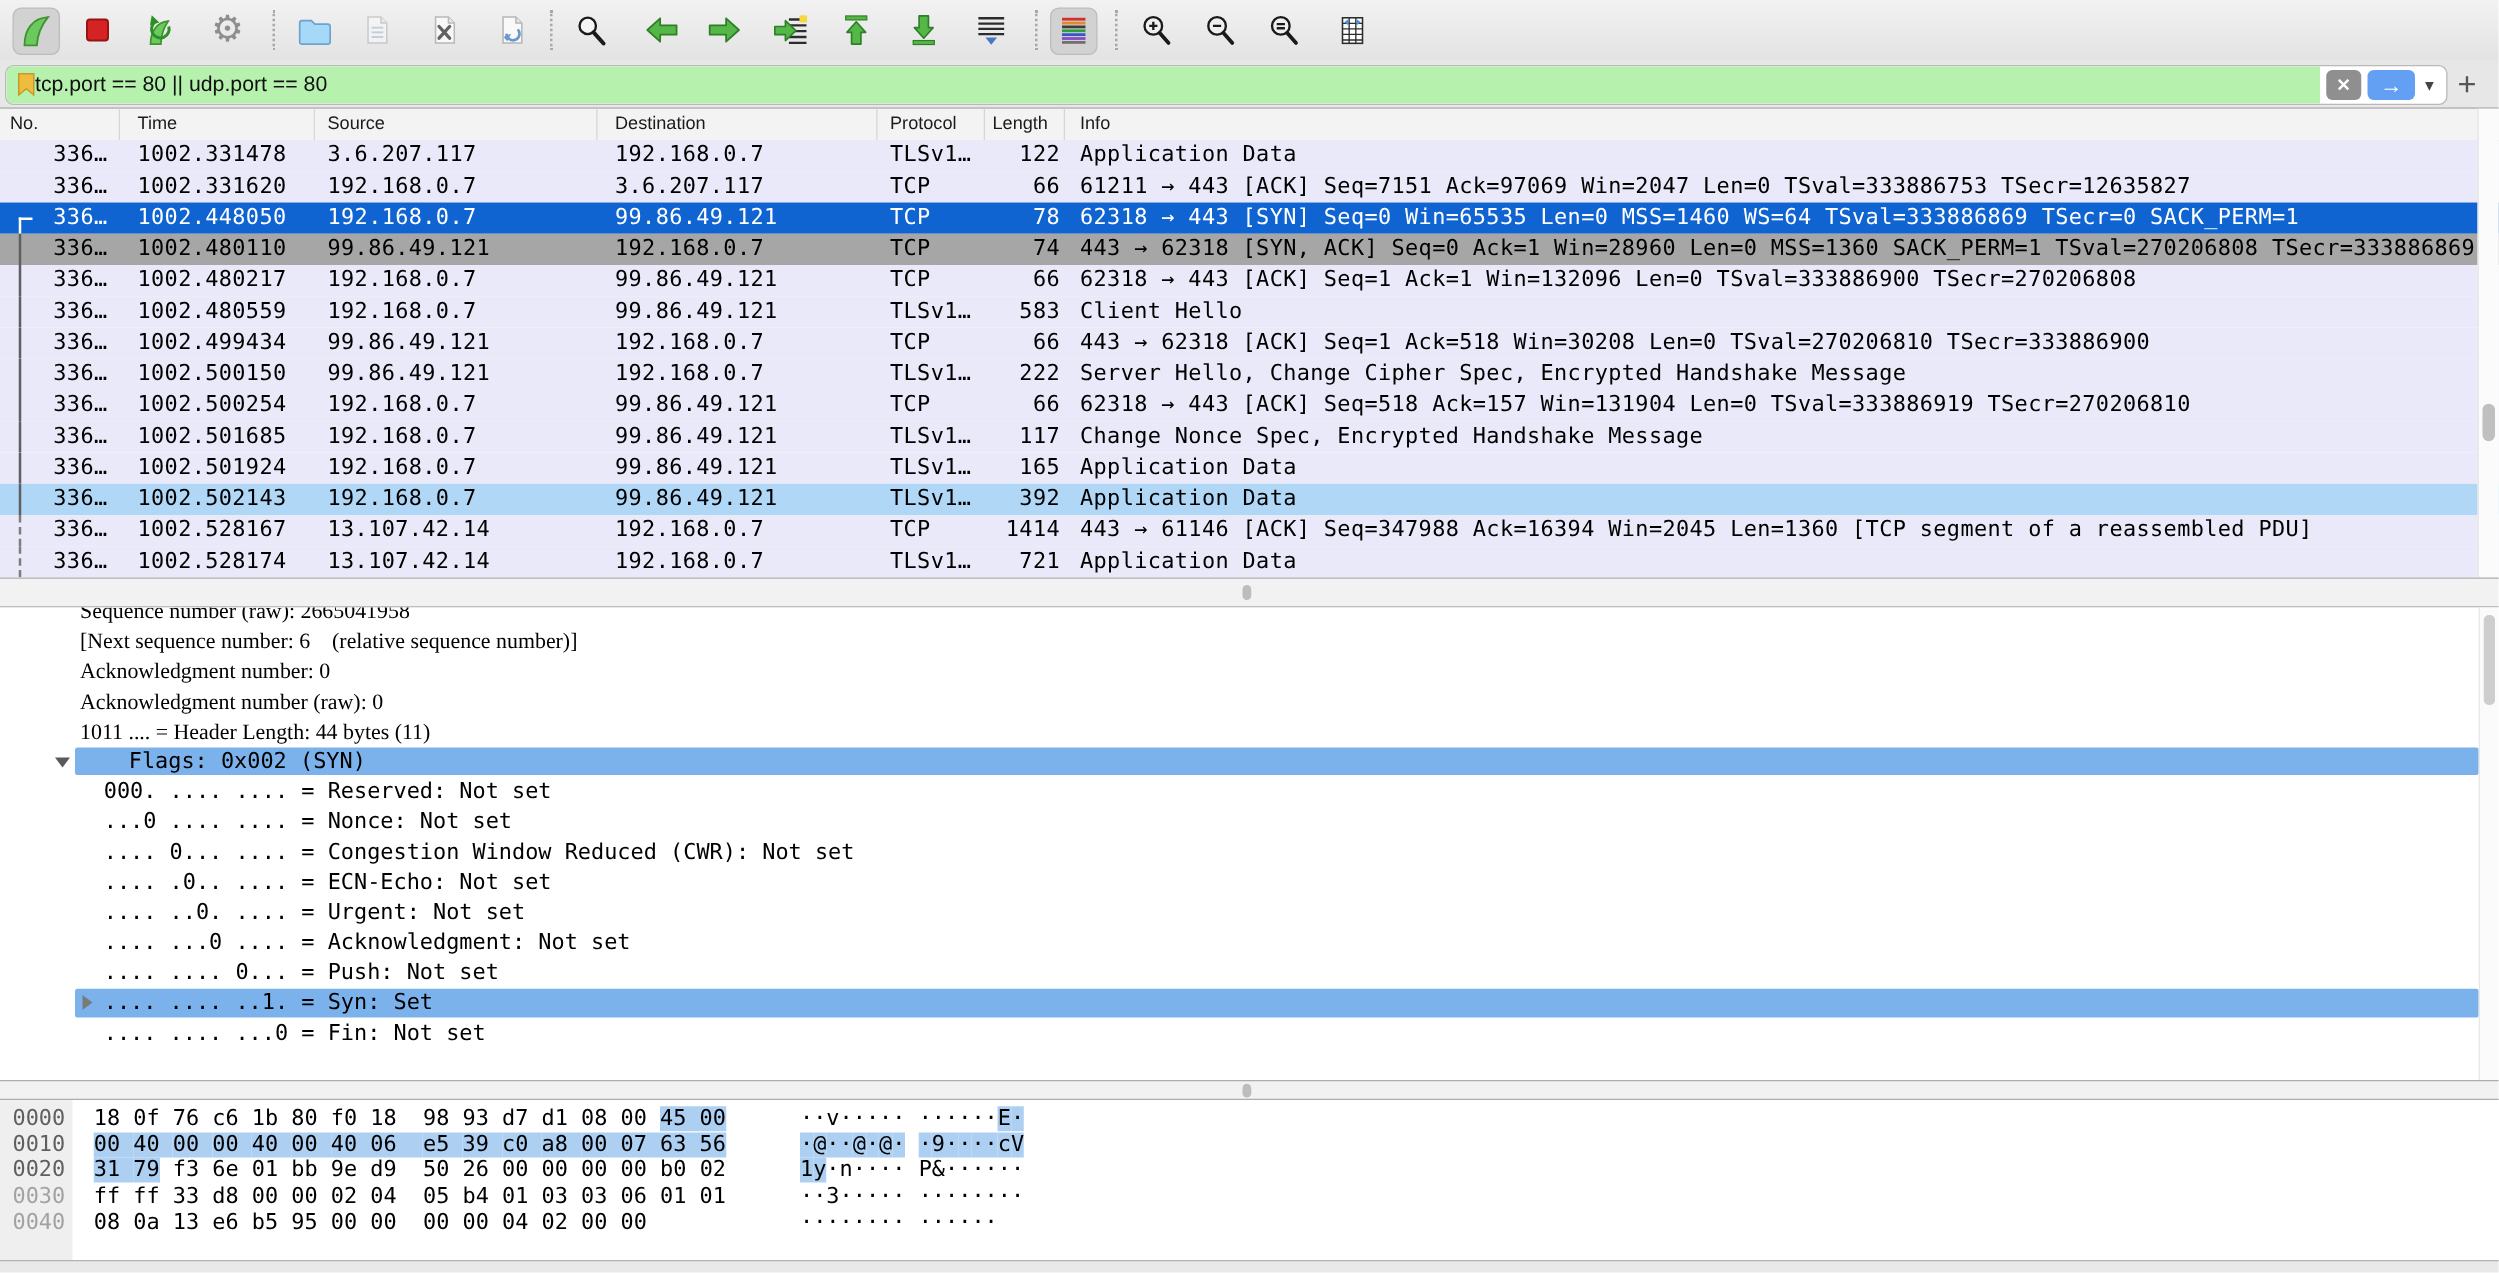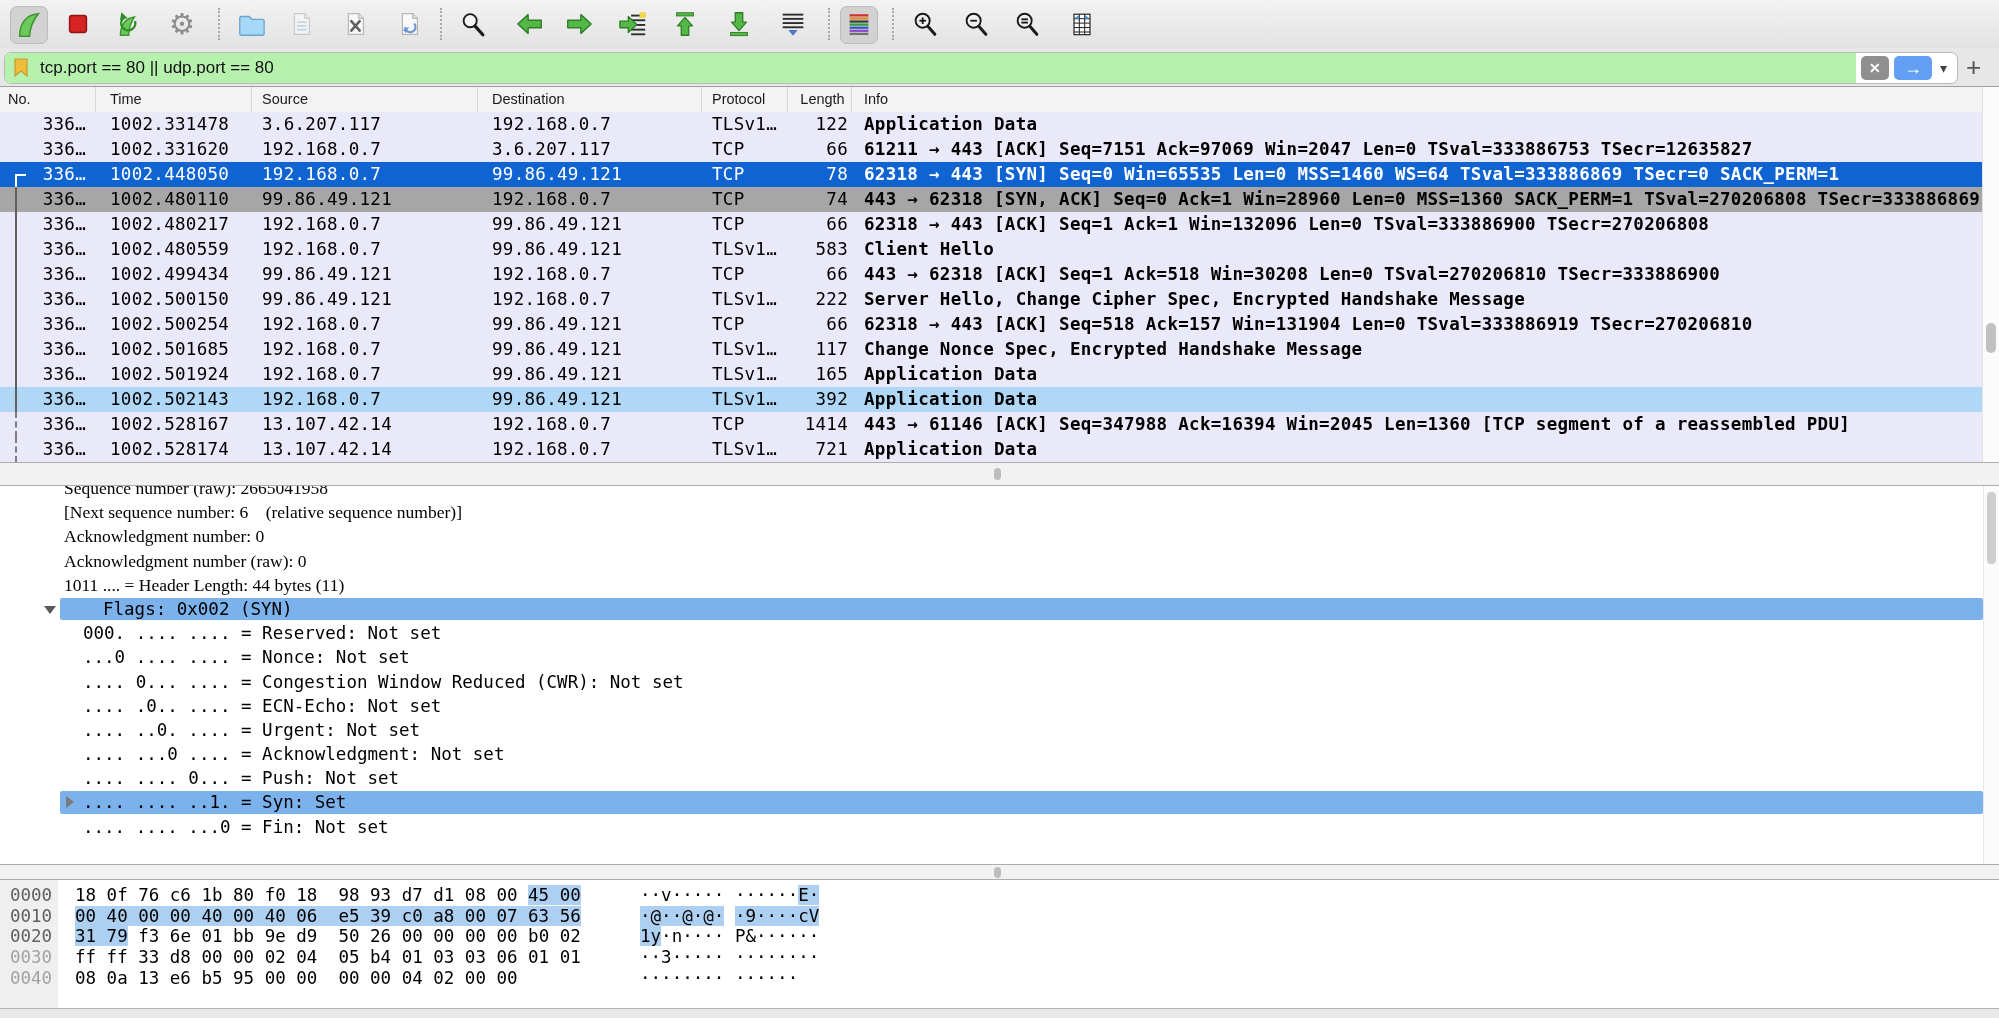--- a/index.html
+++ b/index.html
@@ -12,52 +12,52 @@
            align-items:center;justify-content:center;}
   .tb-icon.pressed{background:#d2d2d2;border:1px solid #bcbcbc;border-radius:7px;}
   .tb-sep{position:absolute;top:8px;height:32px;width:0;border-left:2px dotted #a8a8a8;}
   .gearglyph{font-size:29px;color:#8e8e8e;line-height:36px;}
   
   .filterbar{position:absolute;top:48px;left:0;right:0;height:38px;background:#e7e7e7;
              border-bottom:1px solid #9f9f9f;}
   .pill{position:absolute;left:4px;top:4px;width:1952px;height:30px;background:#fff;
         border:1px solid #b9b9b9;border-radius:7px;display:flex;align-items:center;overflow:hidden;}
   .pill-green{flex:1;align-self:stretch;background:#b6f2ae;display:flex;align-items:center;
-              padding-left:9px;gap:12px;}
+              padding-left:9px;}
   .ftext{font-size:17px;color:#111;}
   .fbtn{width:28px;height:24px;border-radius:5px;display:flex;align-items:center;
         justify-content:center;color:#fff;font-weight:bold;margin-left:5px;flex:0 0 auto;}
   .fbtn.clear{background:#8f8f8f;font-size:14px;}
   .fbtn.apply{background:#63a0f4;width:38px;font-size:18px;}
   .fcaret{color:#444;font-size:14px;margin:0 10px 0 8px;flex:0 0 auto;}
   .fadd{position:absolute;left:1966px;top:6px;font-size:26px;color:#555;line-height:26px;}
   
   .plheader{position:absolute;top:87px;left:0;right:0;height:25px;background:#f3f3f3;
             border-bottom:1px solid #c2c2c2;display:flex;font-size:14.5px;color:#1a1a1a;}
   .hc{height:25px;line-height:24px;border-right:1px solid #d6d6d6;box-sizing:border-box;
       overflow:hidden;white-space:nowrap;flex:0 0 auto;}
   .hc0{width:96px;padding-left:8px;} .hc1{width:156px;padding-left:14px;}
   .hc2{width:226px;padding-left:10px;} .hc3{width:224px;padding-left:14px;}
-  .hc4{width:86px;padding-left:10px;} .hc5{width:64px;padding-left:6px;text-align:center;}
+  .hc4{width:86px;padding-left:10px;} .hc5{width:64px;padding-left:6px;}
   .hc6{flex:1 1 auto;padding-left:12px;border-right:none;}
   .plbody{position:absolute;top:112px;left:0;right:0;height:350px;overflow:hidden;
           font-family:"DejaVu Sans Mono",monospace;font-size:17.5px;letter-spacing:0.3px;}
   .prow{position:relative;height:25px;display:flex;background:#e9e9f9;color:#000;}
   .prow.st-selected{background:#0f64d2;color:#fff;}
   .prow.st-gray{background:#a6a6a6;}
   .prow.st-lightblue{background:#b1d7f7;}
   .pc{display:block;height:25px;line-height:25px;white-space:pre;overflow:hidden;
       box-sizing:border-box;flex:0 0 auto;}
   .pc-no{width:96px;text-align:right;padding-right:10px;}
   .pc-time{width:156px;padding-left:14px;}
   .pc-source{width:226px;padding-left:10px;}
   .pc-destination{width:224px;padding-left:14px;}
   .pc-protocol{width:86px;padding-left:10px;}
   .pc-length{width:64px;text-align:right;padding-right:4px;}
-  .pc-info{flex:1 1 auto;min-width:0;padding-left:12px;font-weight:bold;}
+  .pc-info{flex:1 1 auto;min-width:0;padding-left:12px;}
   .mark{position:absolute;}
   .mk-line{left:15px;top:0;bottom:0;width:0;border-left:2px solid #5f5f5f;}
   .mk-dashed{left:15px;top:0;bottom:0;width:0;border-left:2px dashed #7d7d7d;}
   .mk-corner{left:15px;top:12px;bottom:0;width:9px;border-left:2px solid #fff;border-top:2px solid #fff;}
   .plsb{position:absolute;right:0;top:87px;width:16px;height:375px;background:#fbfbfb;
         border-left:1px solid #e2e2e2;}
   .plsb .thumb{position:absolute;left:3px;top:236px;width:10px;height:30px;border-radius:5px;
         background:#c0c0c0;}
   
   .split{position:absolute;left:0;right:0;background:#f2f2f2;border-top:1px solid #adadad;

